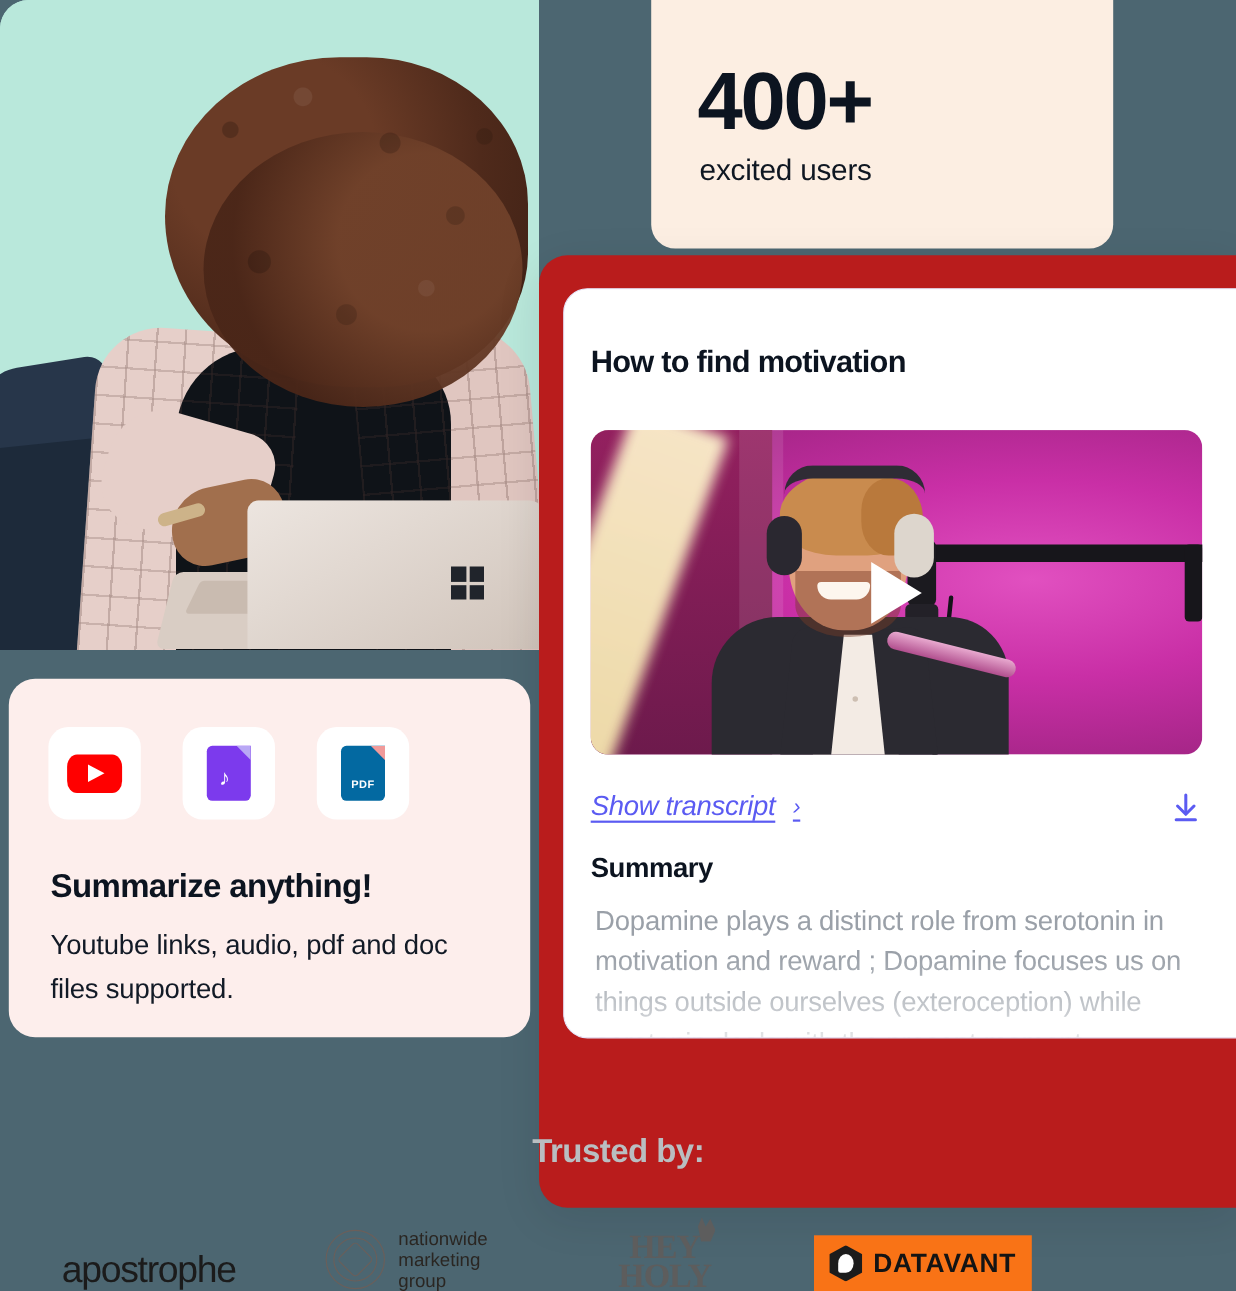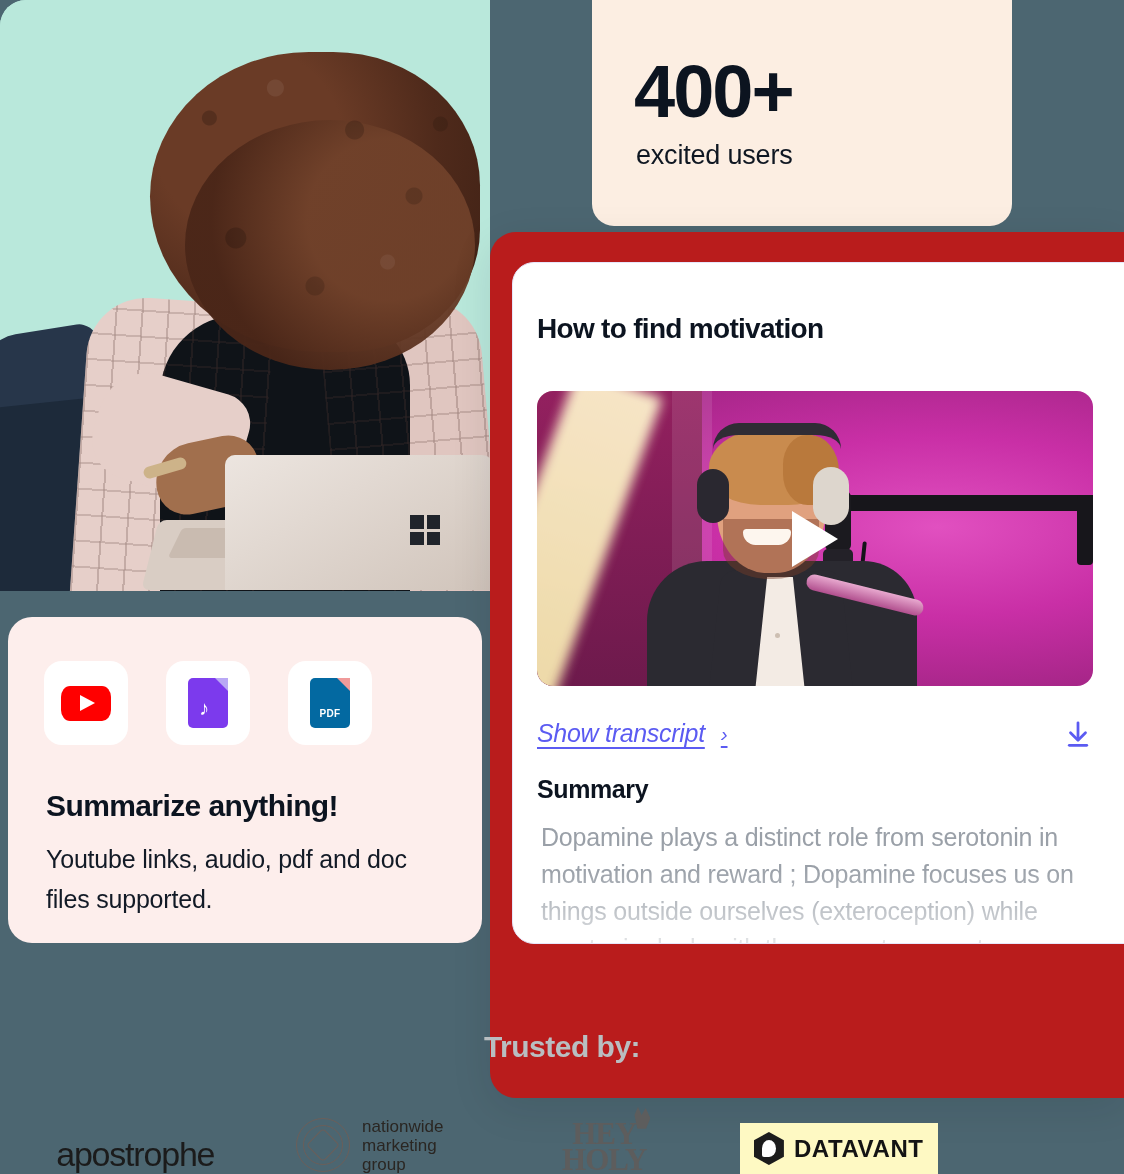--- a/index.html
+++ b/index.html
@@ -216,21 +216,21 @@
   .cent-mark { width:28px; height:28px; border:2px solid #9a9a9a; border-radius:50%;
     position:relative; }
   .cent-mark:after { content:""; position:absolute; left:7px; top:4px; width:13px; height:19px;
     border:2px solid #9a9a9a; border-radius:7px; }
   .cent-txt { font-size:26px; letter-spacing:5px; }
   .cent-r { font-size:11px; vertical-align:super; letter-spacing:0; }
   .l-heyholy { font-family:"Liberation Serif", serif; font-weight:700; color:#5d5d5d;
     font-size:31px; line-height:.86; text-align:center; letter-spacing:-1px; position:relative; }
   .hh-cat { position:absolute; right:-4px; top:-14px; width:16px; height:22px;
     background:#5d5d5d; clip-path:polygon(0 38%,22% 0,44% 38%,70% 6%,100% 52%,72% 100%,18% 100%); }
-  .l-datavant { background:#fef9c3; padding:9px 14px; display:flex; align-items:center; gap:10px; }
+  .l-datavant { background:#f97316; padding:9px 14px; display:flex; align-items:center; gap:10px; }
   .dv-mark { width:30px; height:33px; background:#1c1c1c; position:relative;
     clip-path:polygon(50% 0,100% 25%,100% 75%,50% 100%,0 75%,0 25%); }
   .dv-mark:after { content:""; position:absolute; left:8px; top:8px; width:14px; height:17px;
     background:#fff; border-radius:50% 50% 50% 2px; }
   .dv-txt { font-size:24px; font-weight:700; color:#141414; letter-spacing:.6px; }
 </style>
 </head>
 <body>
 
 <div id="stage">

